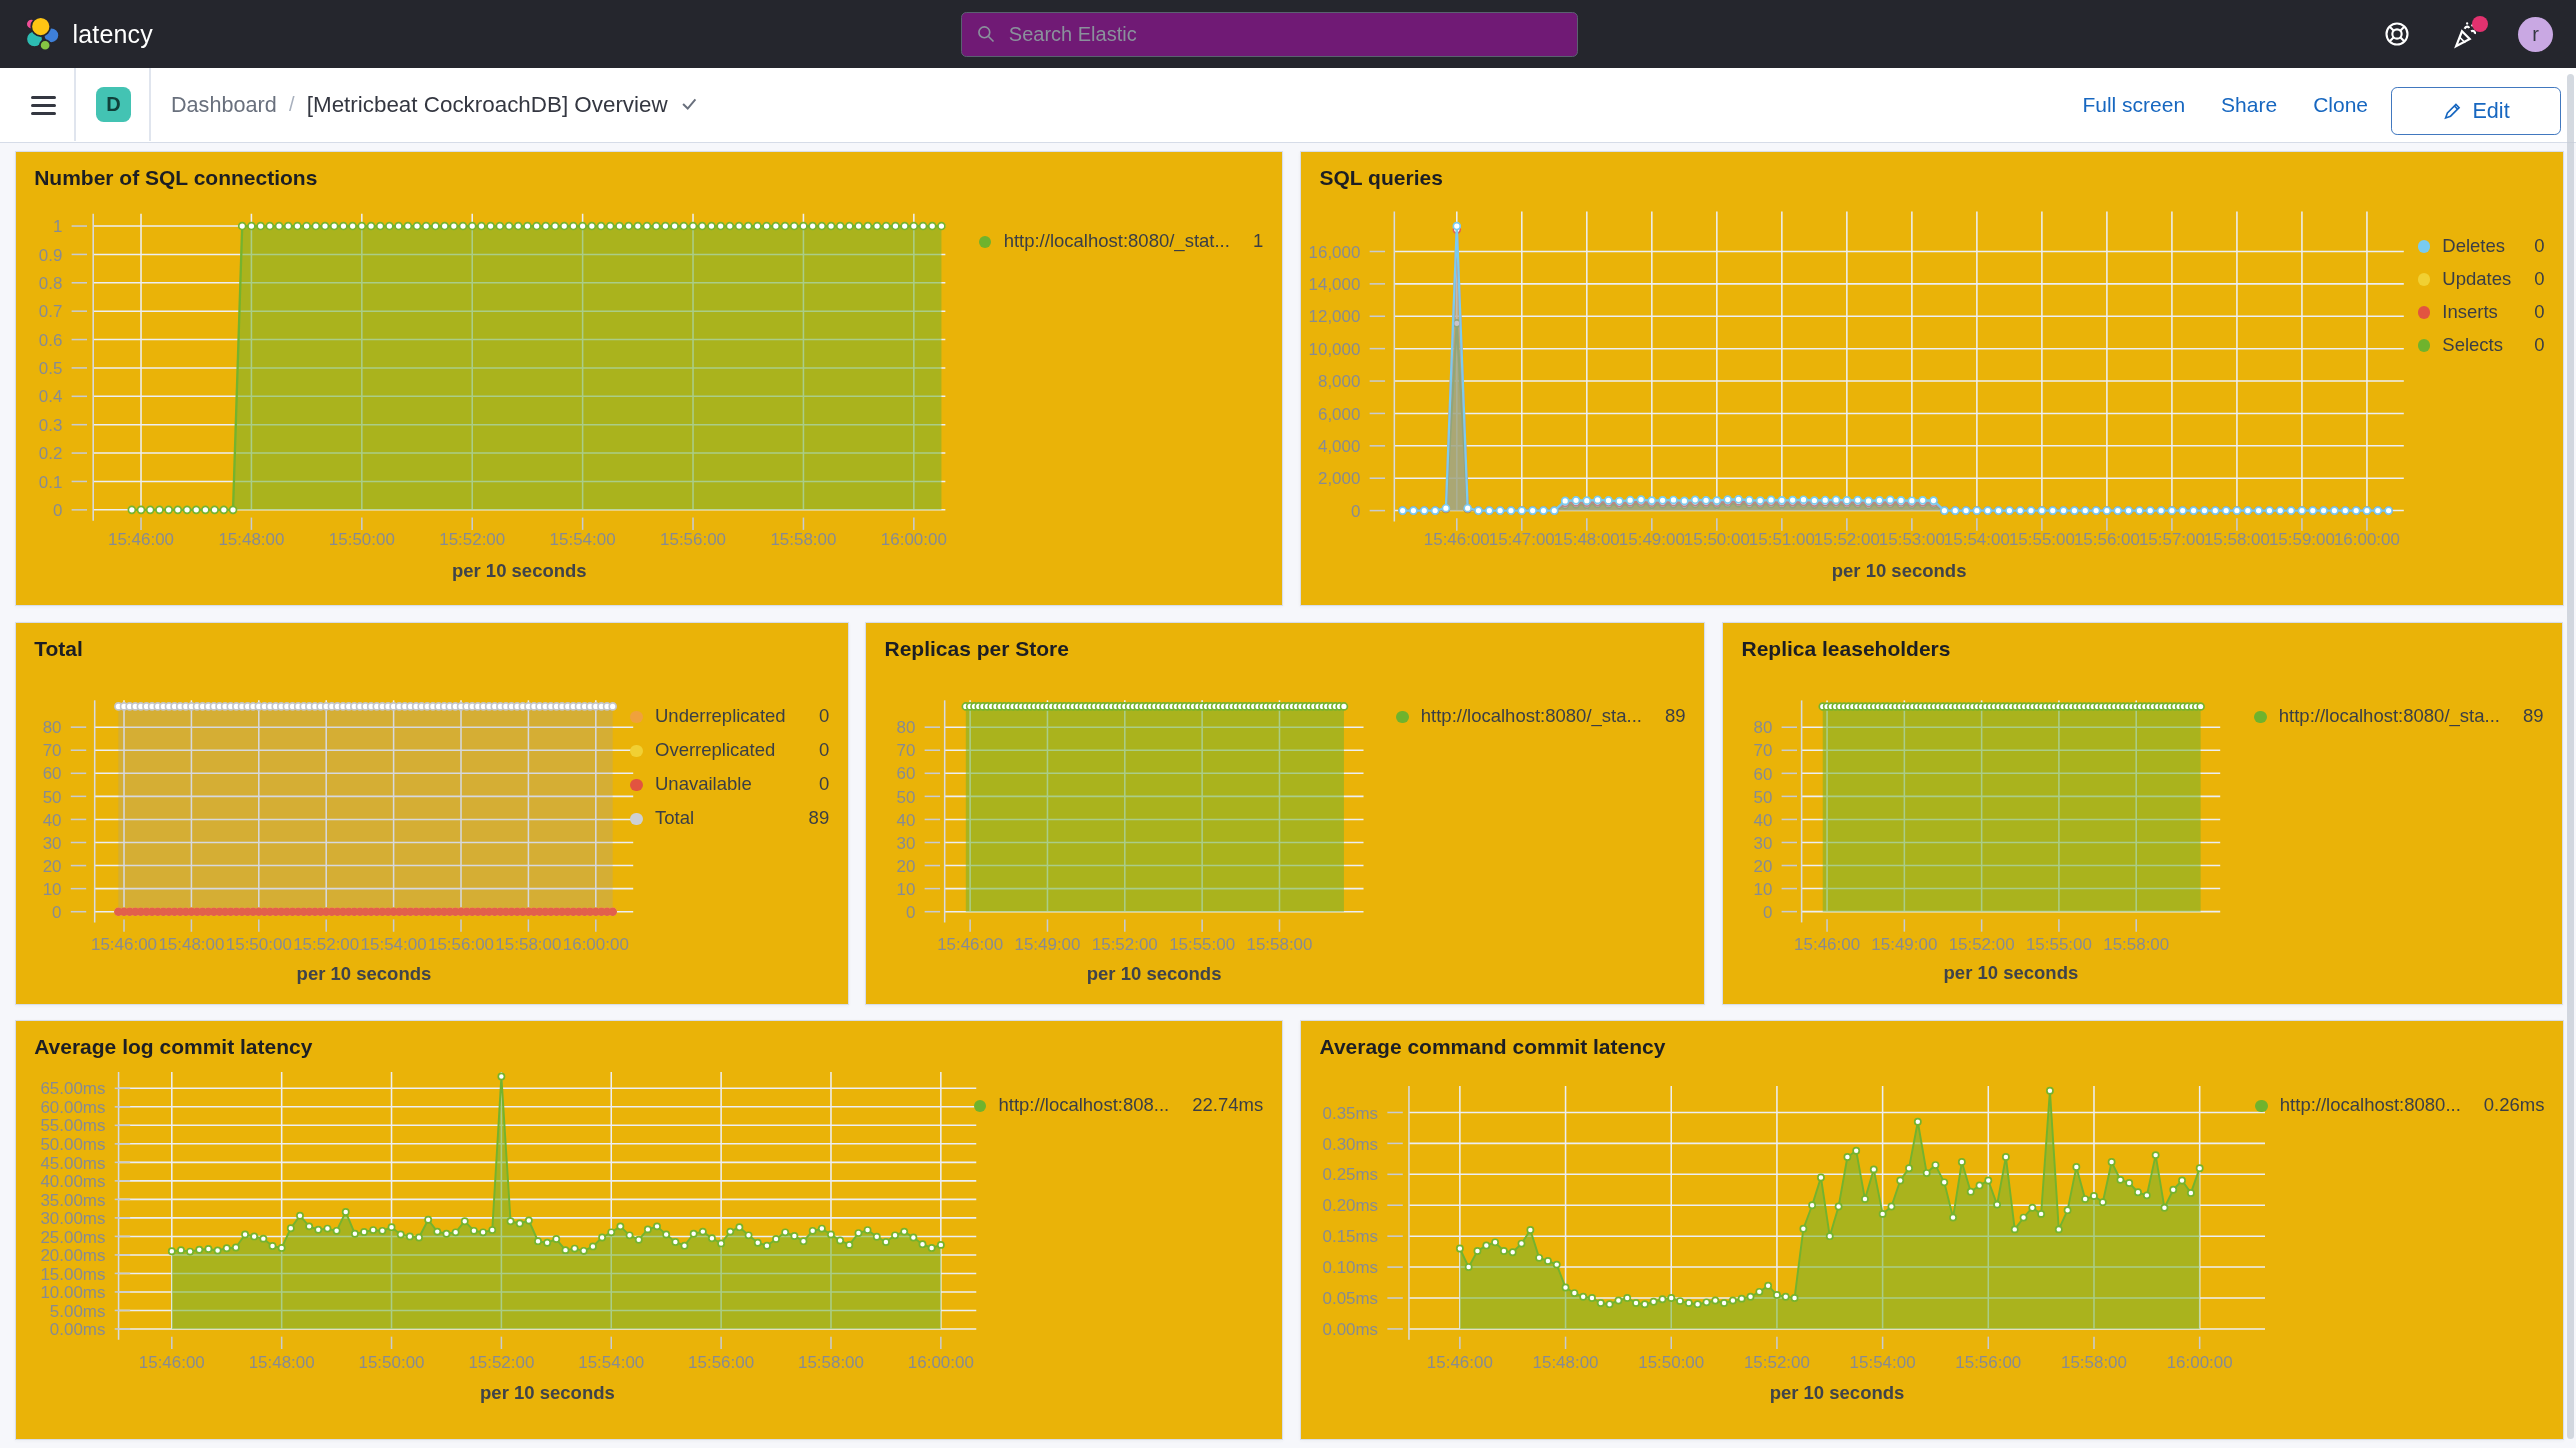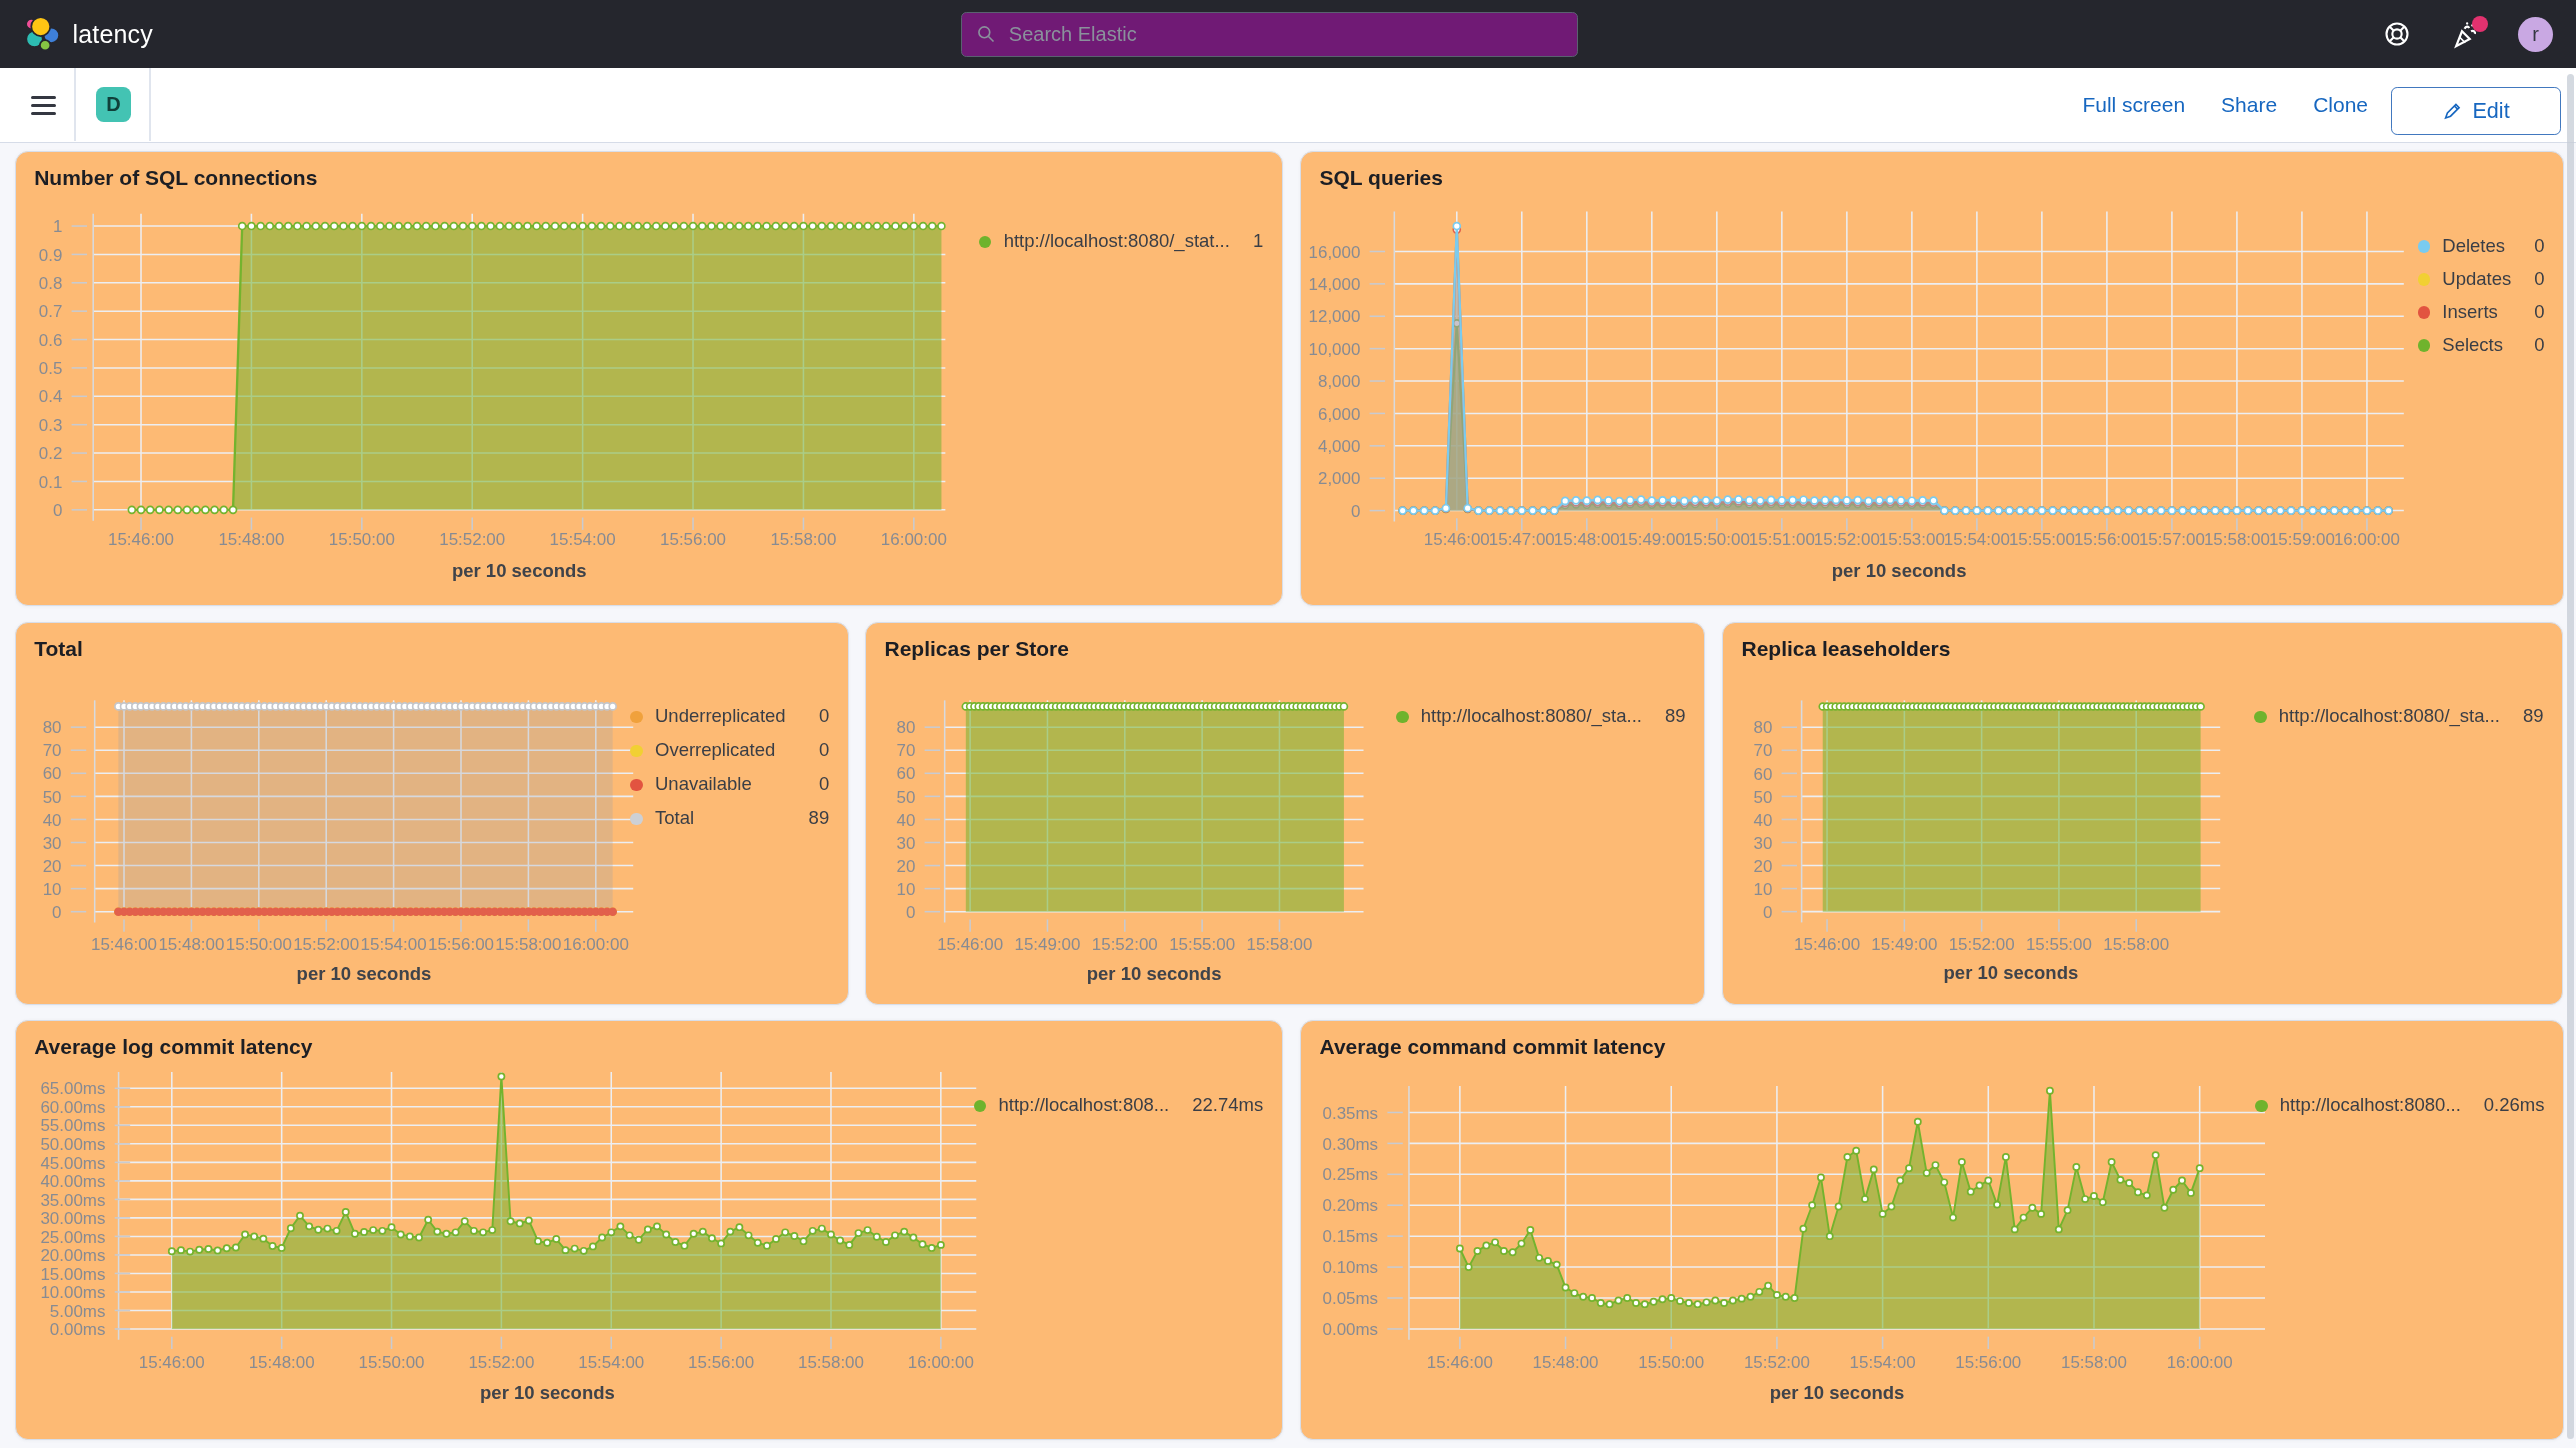--- a/index.html
+++ b/index.html
@@ -30,21 +30,21 @@
   .crumbs{position:absolute;left:171px;top:0;height:73px;display:flex;align-items:center;gap:12.3px}
   .crumb-link{color:#69707d;font-size:21.6px;text-decoration:none;cursor:pointer}
   .crumb-sep{color:#a8b0bd;font-size:20px}
   .page-title{font-size:22.4px;font-weight:500;color:#343741;margin:0}
   .navlinks{position:absolute;right:208px;top:0;height:73px;display:flex;align-items:center;gap:36px}
   .navlinks a{color:#1767c0;font-size:21px;text-decoration:none;cursor:pointer;white-space:nowrap}
   .editbtn{position:absolute;right:15.4px;top:18.5px;height:48px;min-width:170px;box-sizing:border-box;
     border:1.5px solid #4178bf;border-radius:6.2px;background:#fff;color:#1767c0;font-size:21.6px;font-weight:500;
     display:flex;align-items:center;justify-content:center;gap:9.3px;cursor:pointer;font-family:inherit}
   
-  .panel{position:absolute;background:#fdba74;border:1.5px solid #d8dee9;border-radius:13px;box-sizing:border-box;
+  .panel{position:absolute;background:#eab308;border:1.5px solid #d8dee9;border-radius:0;box-sizing:border-box;
     box-shadow:0 0.8px 3.1px rgba(60,70,90,.05)}
   .panel-title{position:absolute;left:18.5px;top:14px;font-size:21px;font-weight:700;color:#1c1e24;z-index:2}
   .chart{position:absolute;left:0;top:0;right:0;bottom:0}
   .chart svg{position:absolute;left:0;top:0;font-family:inherit}
   .legend{position:absolute;display:table;border-collapse:collapse;font-size:18.5px;color:#3a3e46;z-index:3}
   .lrow{display:table-row}
   .cell{display:table-cell;vertical-align:middle}
   .dot{display:inline-block;width:12.3px;height:12.3px;border-radius:50%;vertical-align:middle}
   .lab{padding-left:12.3px;white-space:pre}
   .val{padding-left:23px;text-align:right}
@@ -103,20 +103,28 @@
 <nav class="navbar">
   <button class="hamburger" aria-label="menu">
     <span></span>
       <span></span>
       <span></span>
   </button>
   <div class="vdiv" style="left:74px"></div>
   <div class="appbadge">D</div>
   <div class="vdiv" style="left:149px"></div>
 
+  <div class="crumbs">
+    <a class="crumb-link">Dashboard</a>
+    <span class="crumb-sep">/</span>
+    <h1 class="page-title">[Metricbeat CockroachDB] Overview</h1>
+    <svg width="18.5" height="15.4" viewBox="0 0 24 20" fill="none" stroke="#69707d" stroke-width="2.6">
+      <path d="M4 9 L10 15 L20 3"></path>
+    </svg>
+  </div>
 
   <div class="navlinks">
     <a>Full screen</a>
     <a>Share</a>
     <a>Clone</a>
   </div>
   <button class="editbtn">
     <svg width="21.6" height="21.6" viewBox="0 0 24 24" fill="none" stroke="#1767c0" stroke-width="1.8">
       <path d="M4 20 L6 14.5 L15.5 5 L19 8.5 L9.5 18 Z"></path>
         <path d="M13.8 6.7 L17.3 10.2"></path>

